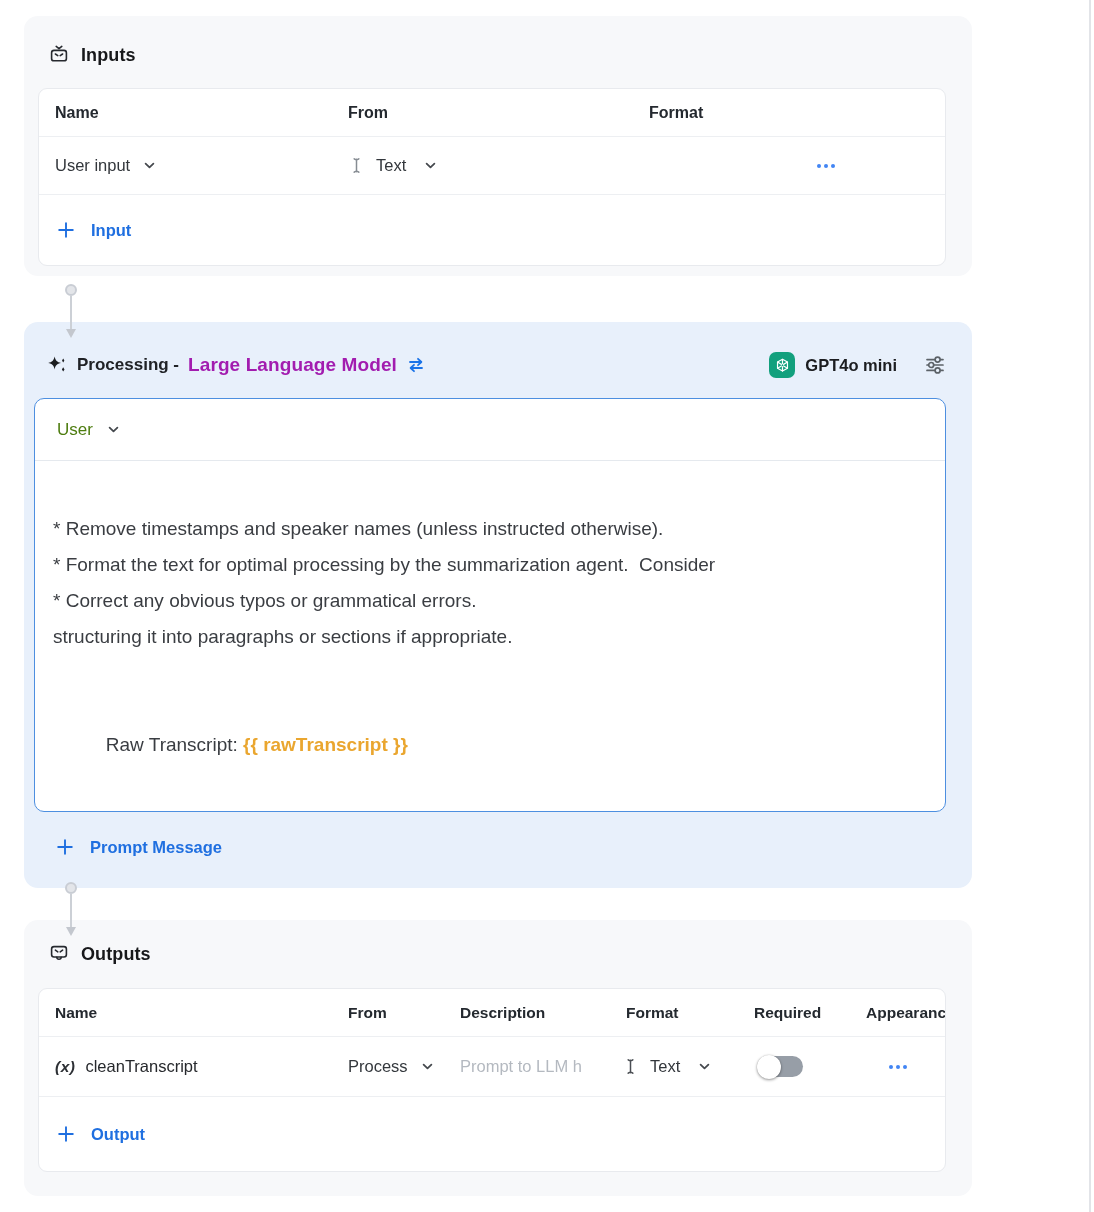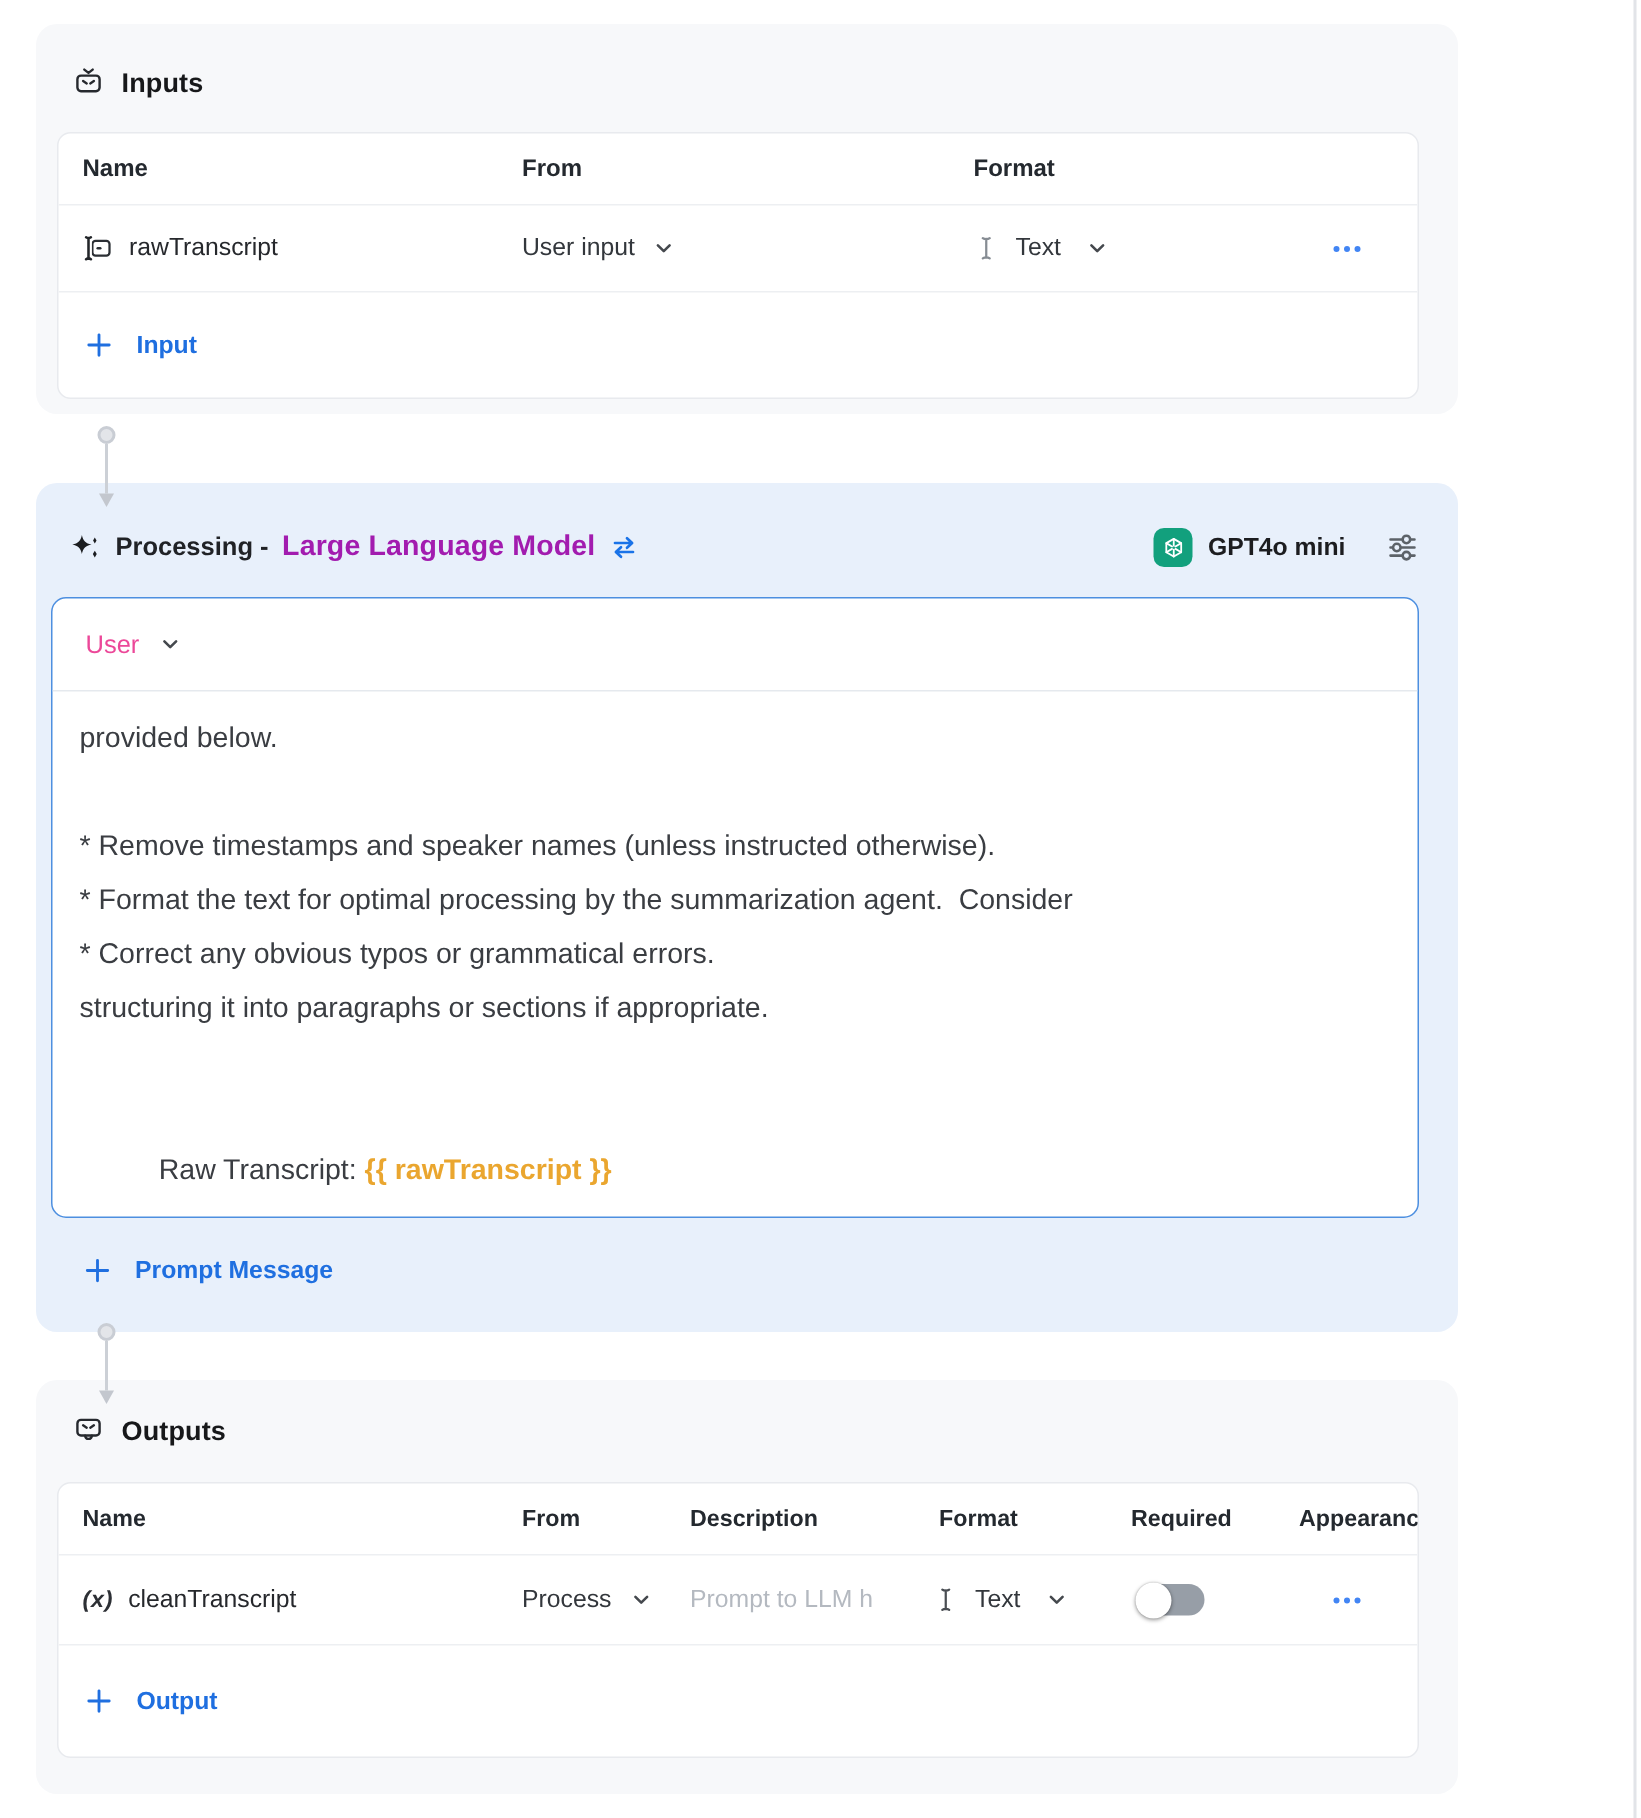--- a/index.html
+++ b/index.html
@@ -50,21 +50,21 @@
   .swap { margin-left:9px; }
   .model-chip { margin-left:auto; display:flex; align-items:center; gap:10px; cursor:pointer; }
   .openai-badge { width:26px; height:26px; border-radius:7px; background:#12a07d; display:flex; align-items:center; justify-content:center; }
   .model-chip .name { font-size:16.5px; font-weight:700; color:#1c1d20; }
   .sliders { margin-left:17px; }
 
   
   .prompt-card { background:#fff; border:1.5px solid #4d8fe0; border-radius:10px; overflow:hidden;
                  margin-left:-4px; margin-right:0; height:414px; }
   .role-row { height:62px; display:flex; align-items:center; gap:14px; padding-left:22px;
-              border-bottom:1px solid #e5e9ee; font-size:17px; color:#ec4899; cursor:pointer; }
+              border-bottom:1px solid #e5e9ee; font-size:17px; color:#4d7c0f; cursor:pointer; }
   .prompt-body { padding:14px 24px 14px 18px; cursor:text; }
   .p-line { min-height:36px; line-height:36px; font-size:19px; color:#3a3d42; white-space:pre-wrap; }
   .var { color:#eaa62f; font-weight:700; }
 
   #processing-panel .addrow { height:28px; margin-top:21px; padding-left:17px; }
 
   
   .toggle { position:relative; width:44px; height:21px; border-radius:11px; background:#979ea7; margin-left:5px; cursor:pointer; }
   .toggle .knob { position:absolute; left:-2px; top:-1.5px; width:24px; height:24px; border-radius:50%;
                   background:#fff; box-shadow:0 1px 3px rgba(0,0,0,.4), 0 0 1px rgba(0,0,0,.25); }
@@ -101,35 +101,20 @@
     <div class="card">
       <div class="grid-in thead">
         <span>Name</span>
         <span>From</span>
         <span>Format</span>
         <span></span>
       </div>
 
       <div class="grid-in tdata">
         <div class="cell">
-          <span>
-            <svg width="21" height="21" viewBox="0 0 21 21" fill="none" stroke-linecap="round">
-              <rect x="6.6" y="5.6" width="11.4" height="9.8" rx="2.1" stroke="#2b2f34" stroke-width="1.5"></rect>
-              <path d="M10.2 10.5 h1.6" stroke="#2b2f34" stroke-width="1.8"></path>
-              <g stroke="#ffffff" stroke-width="4.5">
-                  <path d="M4 3.4 V17.6"></path>
-                </g>
-              <g stroke="#222529" stroke-width="1.7">
-                <path d="M2.4 3.2 c1.1.8 2.1.8 3.2 0 M2.4 17.8 c1.1-.8 2.1-.8 3.2 0 M4 3.6 V17.4"></path>
-              </g>
-            </svg>
-          </span>
-          <span>rawTranscript</span>
-        </div>
-        <div class="cell">
             <div class="dd">
           <span>User input</span>
           <span>
             <svg width="13" height="13" viewBox="0 0 12 12" fill="none">
                   <path d="M2.4 4.2 L6 7.8 L9.6 4.2" stroke="#45494e" stroke-width="1.6" stroke-linecap="round" stroke-linejoin="round"></path>
                 </svg>
           </span>
         </div>
           </div>
         <div class="cell fmt" style="padding-left:4px;">
@@ -212,21 +197,20 @@
     <div class="prompt-card">
       <div class="role-row">
         <span>User</span>
         <span>
           <svg width="13" height="13" viewBox="0 0 12 12" fill="none">
               <path d="M2.4 4.2 L6 7.8 L9.6 4.2" stroke="#45494e" stroke-width="1.6" stroke-linecap="round" stroke-linejoin="round"></path>
             </svg>
         </span>
       </div>
       <div class="prompt-body">
-        <div class="p-line">provided below.</div>
         <div class="p-line"></div>
         <div class="p-line">* Remove timestamps and speaker names (unless instructed otherwise).</div>
         <div class="p-line">* Format the text for optimal processing by the summarization agent.  Consider</div>
         <div class="p-line">* Correct any obvious typos or grammatical errors.</div>
         <div class="p-line">structuring it into paragraphs or sections if appropriate.</div>
         <div class="p-line"></div>
         <div class="p-line">
           <span>Raw Transcript: </span><span class="var">{{ rawTranscript }}</span>
         </div>
       </div>

